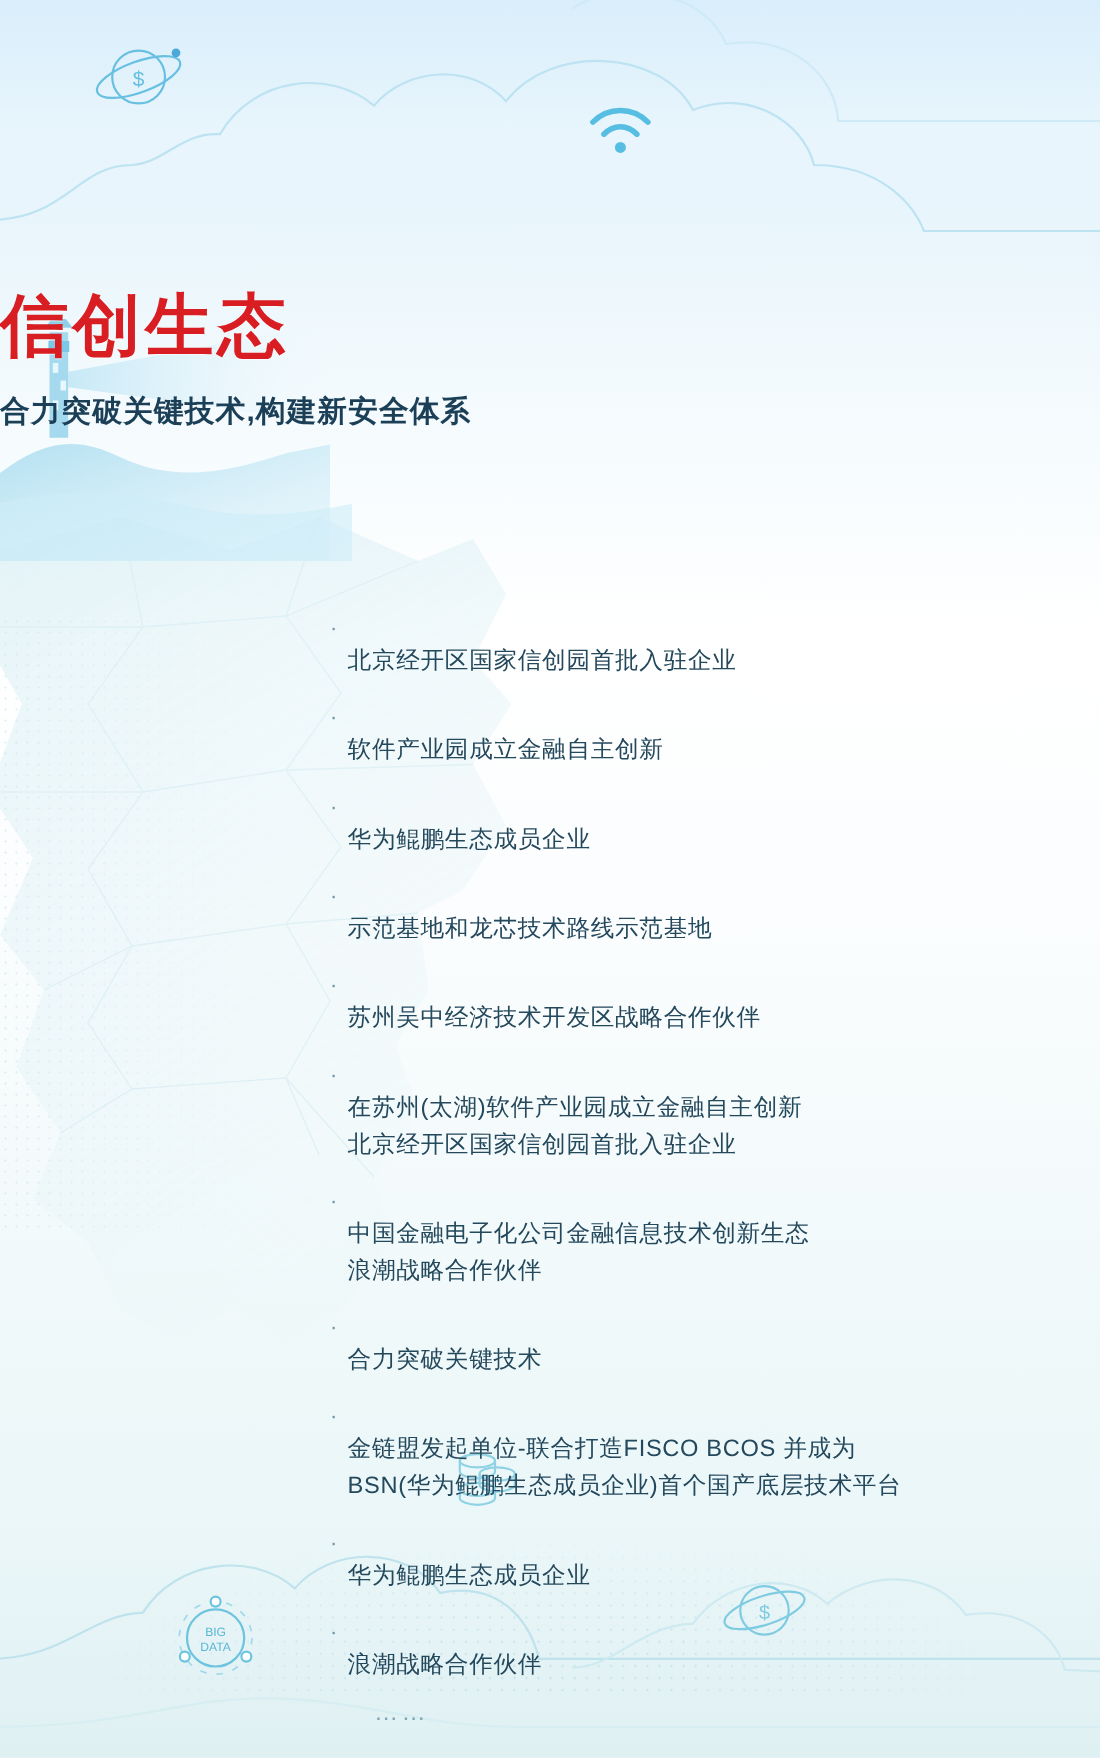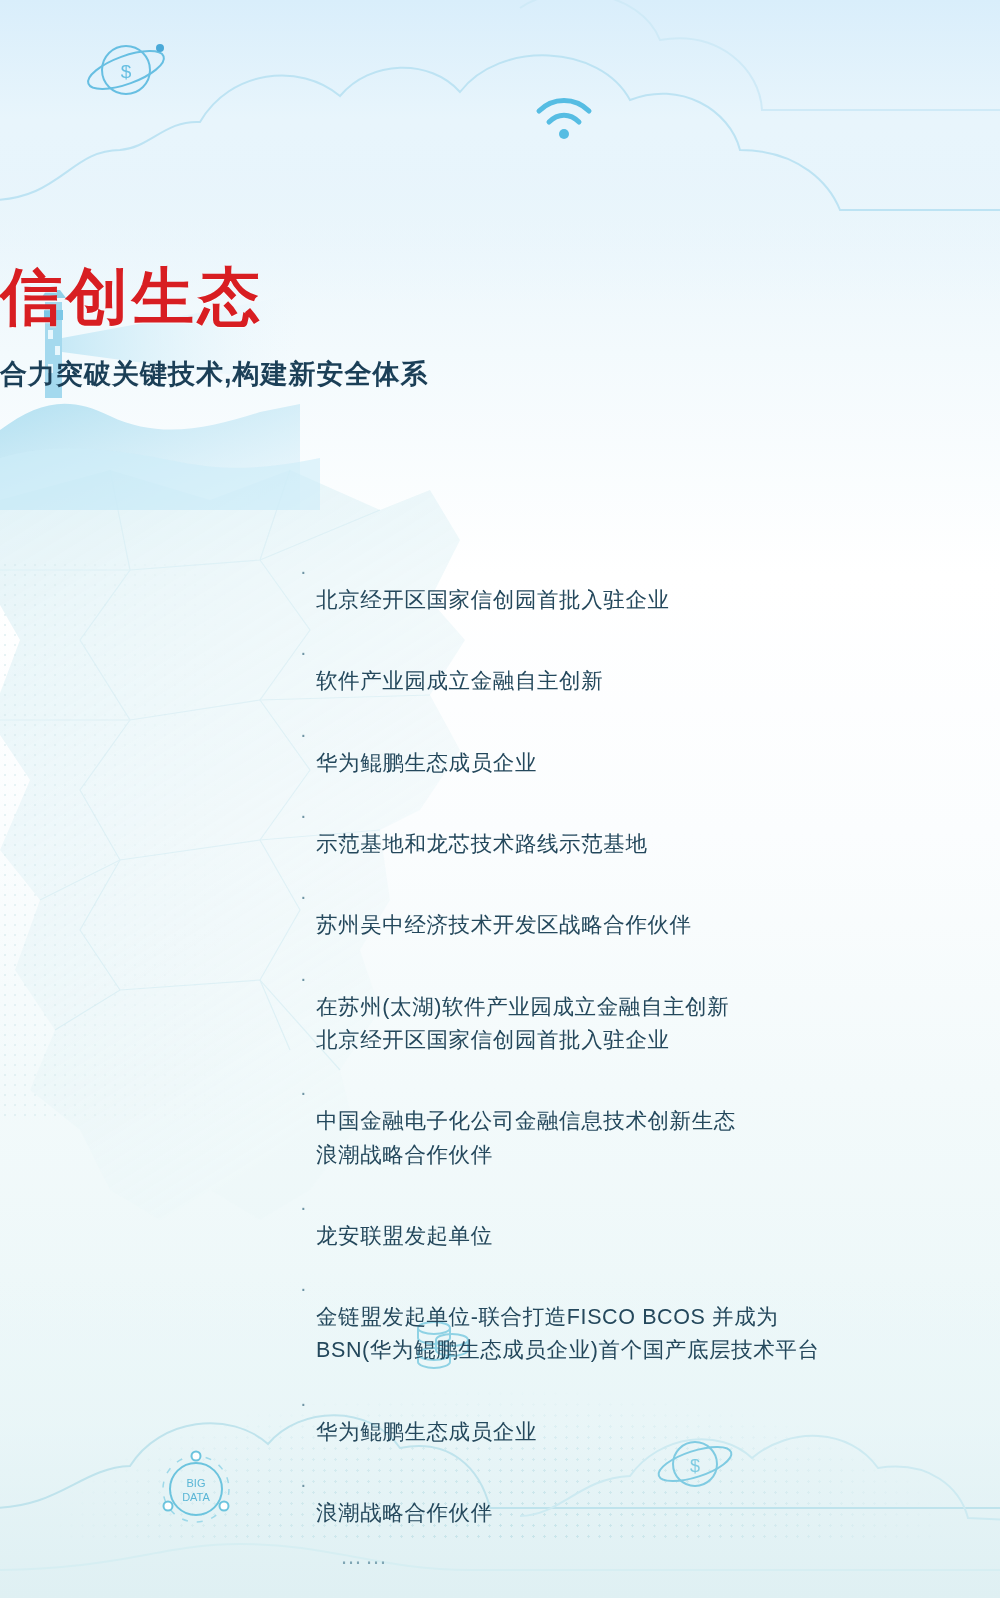--- a/index.html
+++ b/index.html
@@ -271,21 +271,21 @@
       <span class="item-text">在苏州(太湖)软件产业园成立金融自主创新
 北京经开区国家信创园首批入驻企业</span>
     </div>
     <div class="list-item">
       <span class="bullet">·</span>
       <span class="item-text">中国金融电子化公司金融信息技术创新生态
 浪潮战略合作伙伴</span>
     </div>
     <div class="list-item">
       <span class="bullet">·</span>
-      <span class="item-text">龙安联盟发起单位</span>
+      <span class="item-text">合力突破关键技术</span>
     </div>
     <div class="list-item">
       <span class="bullet">·</span>
       <span class="item-text">金链盟发起单位-联合打造FISCO BCOS 并成为
 BSN(华为鲲鹏生态成员企业)首个国产底层技术平台</span>
     </div>
     <div class="list-item">
       <span class="bullet">·</span>
       <span class="item-text">华为鲲鹏生态成员企业</span>
     </div>

